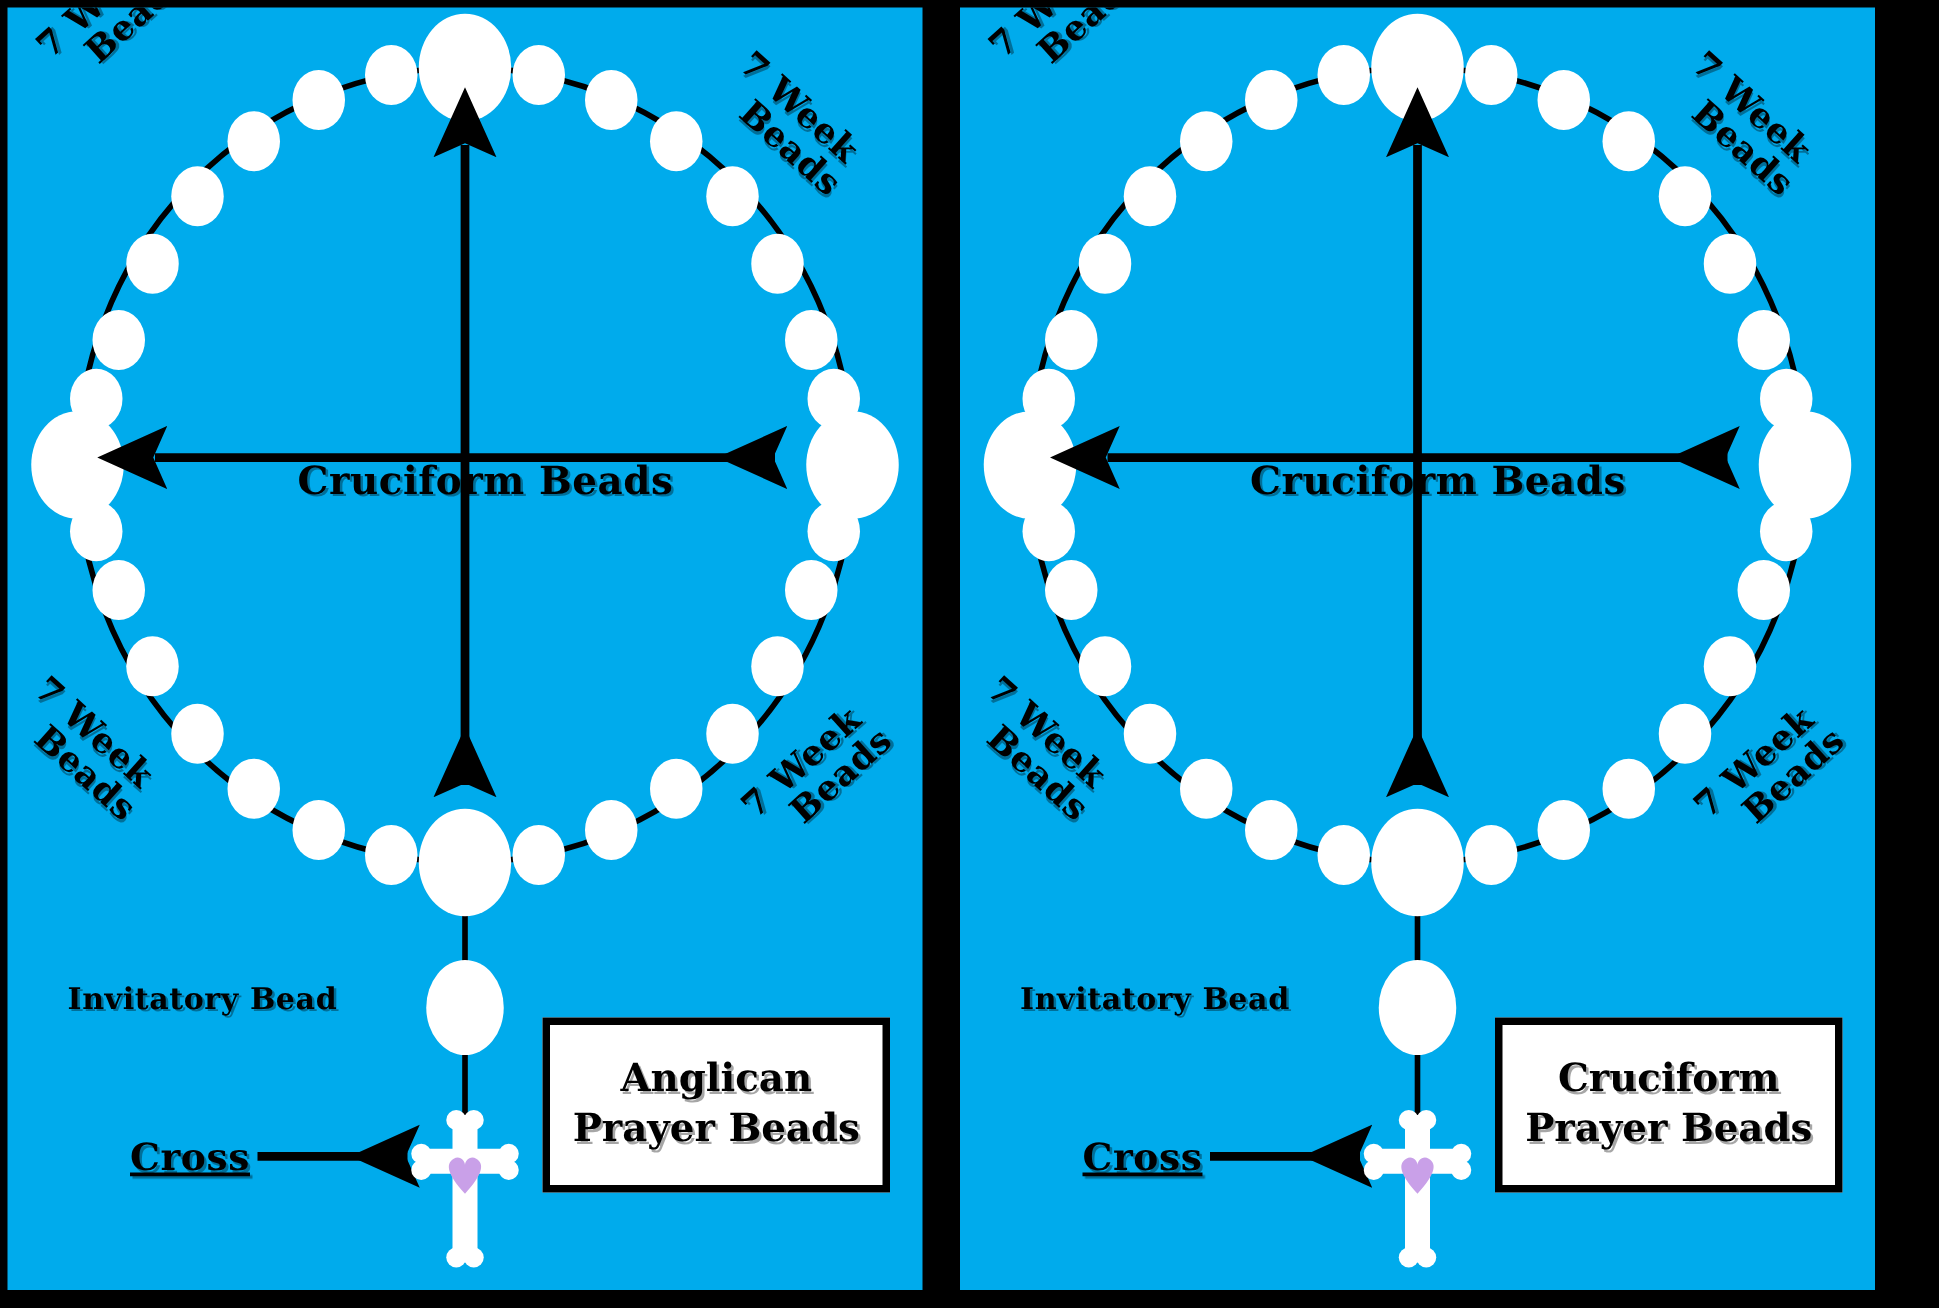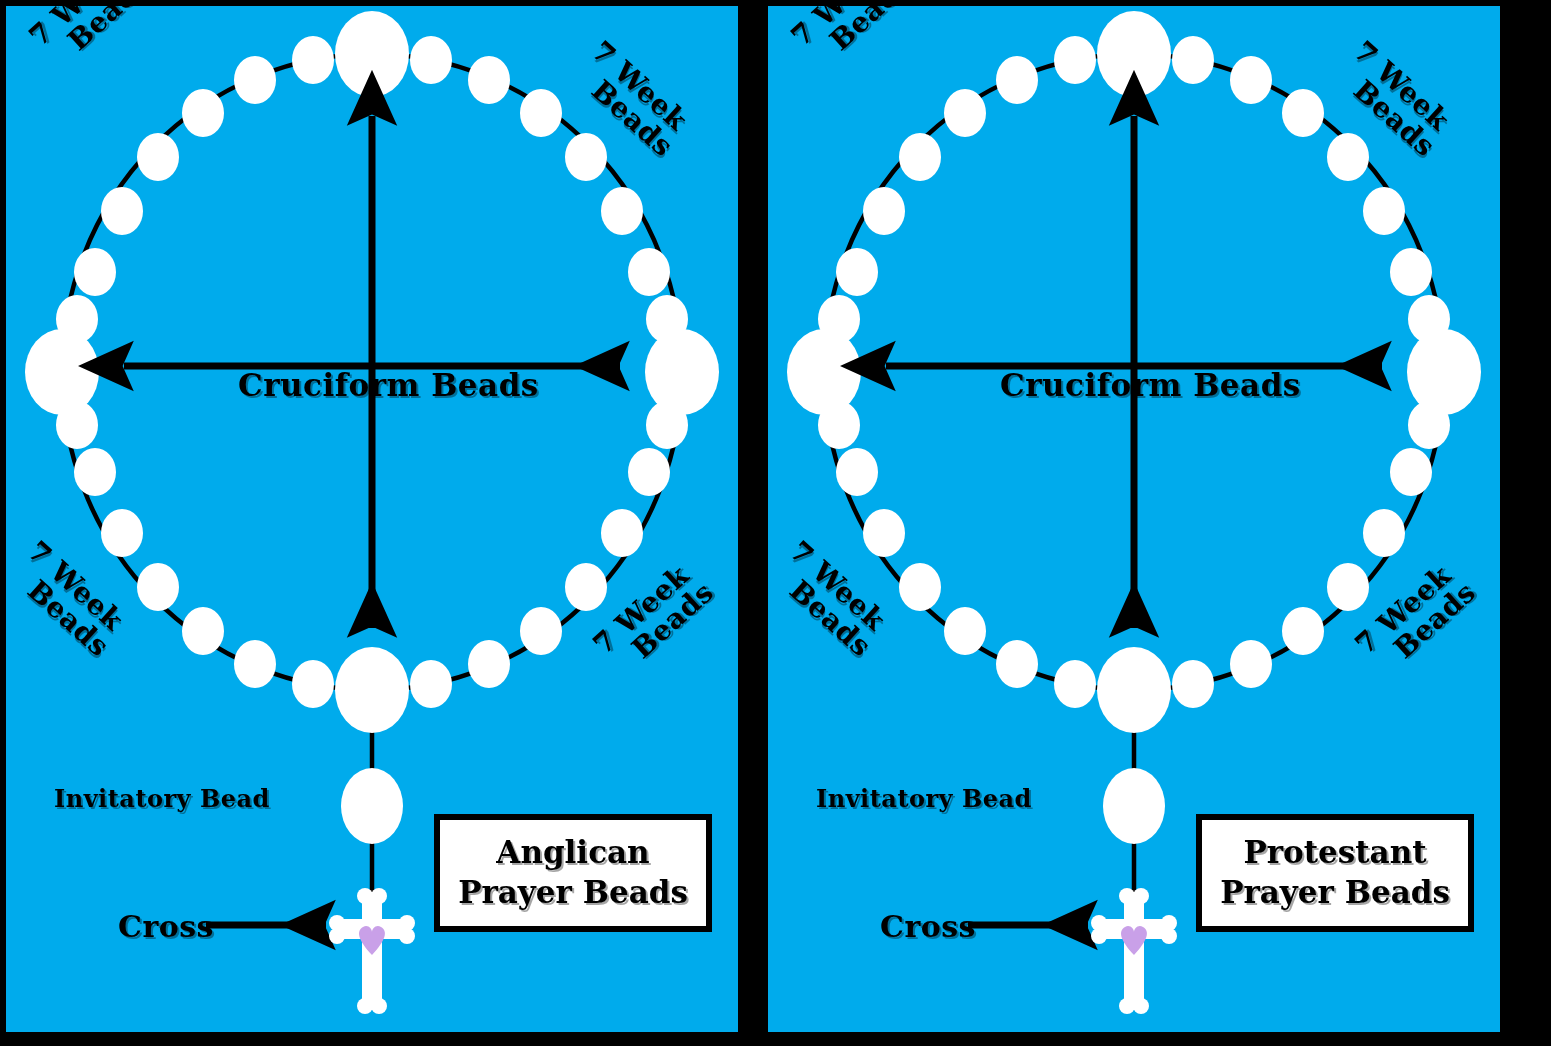--- a/index.html
+++ b/index.html
@@ -68,31 +68,32 @@
     top: 340px;
     font-size: 31px;
     margin-top: 23px;
   }
   .invitatory-lbl {
     left: 48px;
     top: 780px;
     font-size: 24px;
   }
   .cross-lbl {
-    left: 112px;
+    left: 98px;
     top: 905px;
     font-size: 30px;
+    text-decoration: underline;
   }
 
   .title-box {
     position: absolute;
     left: 428px;
     top: 808px;
     width: 278px;
-    height: 118px;
+    height: 140px;
     background: #FFFFFF;
     border: 6px solid #000000;
     box-sizing: border-box;
     display: flex;
     flex-direction: column;
     align-items: center;
     justify-content: center;
   }
   .title-box span {
     display: block;
@@ -310,18 +311,18 @@
     <div class="lbl week-lbl wk-tl"><span>7 Week</span><span class="l2">Beads</span></div>
     <div class="lbl week-lbl wk-tr"><span>7 Week</span><span class="l2">Beads</span></div>
     <div class="lbl week-lbl wk-bl"><span>7 Week</span><span class="l2">Beads</span></div>
     <div class="lbl week-lbl wk-br"><span>7 Week</span><span class="l2">Beads</span></div>
 
     <div class="lbl cruciform-lbl">Cruciform Beads</div>
     <div class="lbl invitatory-lbl">Invitatory Bead</div>
     <div class="lbl cross-lbl">Cross</div>
 
     <div class="title-box">
-      <span>Protestant</span>
+      <span>Cruciform</span>
       <span>Prayer Beads</span>
     </div>
   </div>
 
 </div>
 
 </body></html>

